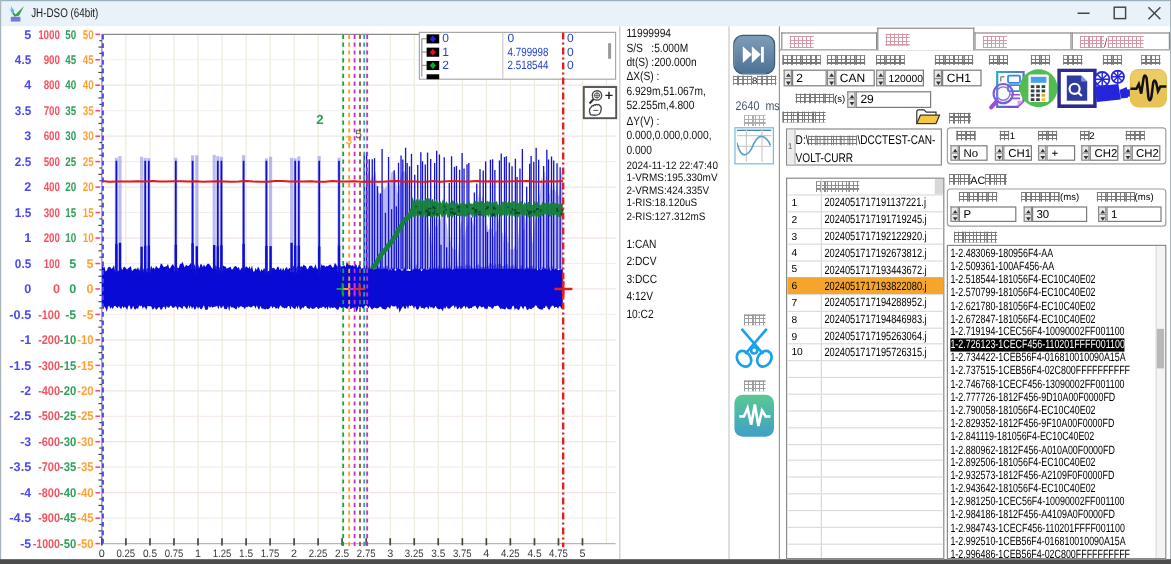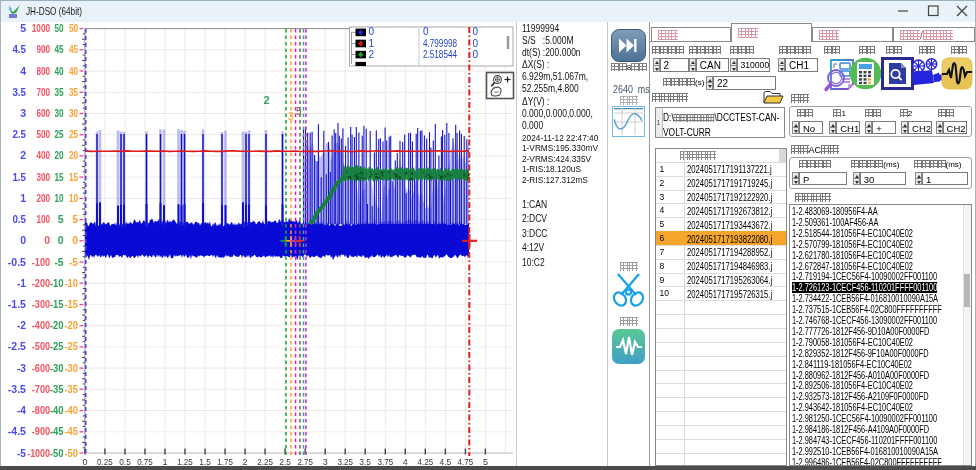--- a/index.html
+++ b/index.html
@@ -619,36 +619,36 @@
       <b class="u"></b>
       <b class="d"></b>
     </div>
     <div class="spf" style="width:33px;font-size:10px">CAN</div>
   </div>
 <div class="spin" style="left:729.5px;top:58px;height:14px">
     <div class="spbtns">
       <b class="u"></b>
       <b class="d"></b>
     </div>
-    <div class="spf" style="width:33px;font-size:8.6px">310000</div>
+    <div class="spf" style="width:33px;font-size:8.6px">120000</div>
   </div>
 <div class="spin" style="left:778px;top:58px;height:14px">
     <div class="spbtns">
       <b class="u"></b>
       <b class="d"></b>
     </div>
     <div class="spf" style="width:33px;font-size:10px">CH1</div>
   </div>
 <div class="abs" style="left:663px;top:78px;font-size:8px;color:#000"><span style="letter-spacing:0"><i class="cg" style="width:8px;height:8px;"></i><i class="cg" style="width:8px;height:8px;"></i><i class="cg" style="width:8px;height:8px;"></i><i class="cg" style="width:8px;height:8px;"></i></span>(s)</div>
 <div class="spin" style="left:706px;top:75.5px;height:14px">
     <div class="spbtns">
       <b class="u"></b>
       <b class="d"></b>
     </div>
-    <div class="spf" style="width:63px;font-size:10px">22</div>
+    <div class="spf" style="width:63px;font-size:10px">29</div>
   </div>
 <div class="abs" style="left:652px;top:93px;font-size:9px;color:#000"><span style="letter-spacing:0"><i class="cg" style="width:9px;height:9px;"></i><i class="cg" style="width:9px;height:9px;"></i><i class="cg" style="width:9px;height:9px;"></i><i class="cg" style="width:9px;height:9px;"></i></span></div>
 <svg class="abs" style="left:823px;top:57px" width="36" height="36" viewBox="0 0 36 36">
  <defs>
       <linearGradient id="dg" x1="0" y1="0" x2="1" y2="1">
         <stop offset="0" stop-color="#20b0c8"></stop>
         <stop offset="1" stop-color="#8a35d6"></stop>
       </linearGradient>
     </defs>
  <path d="M8 3 L30 3 L30 27 L25 32 L8 32 Z" fill="#fdfdfd" stroke="url(#dg)" stroke-width="1.8"></path>

